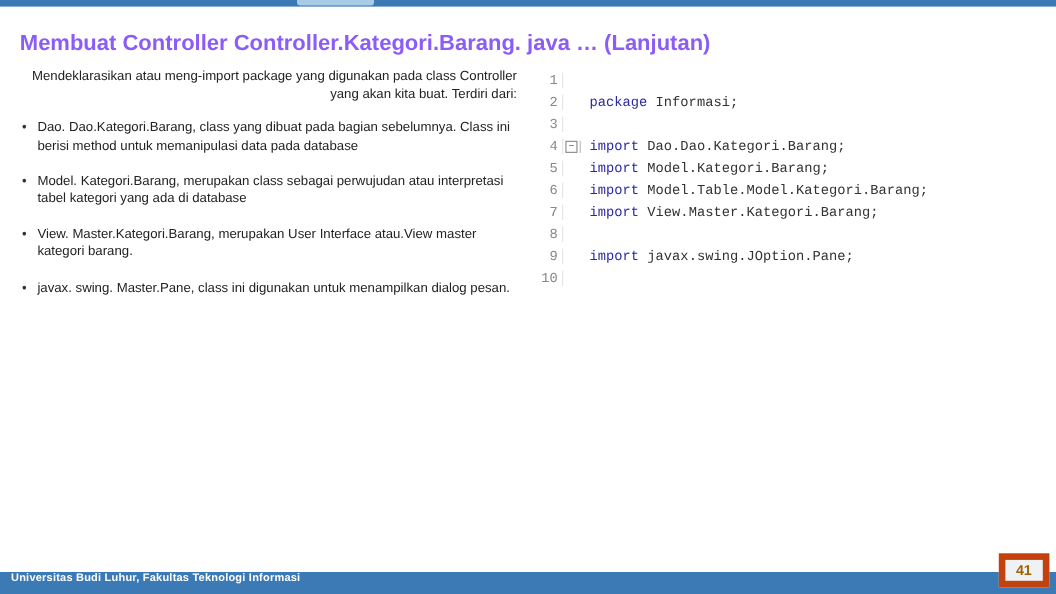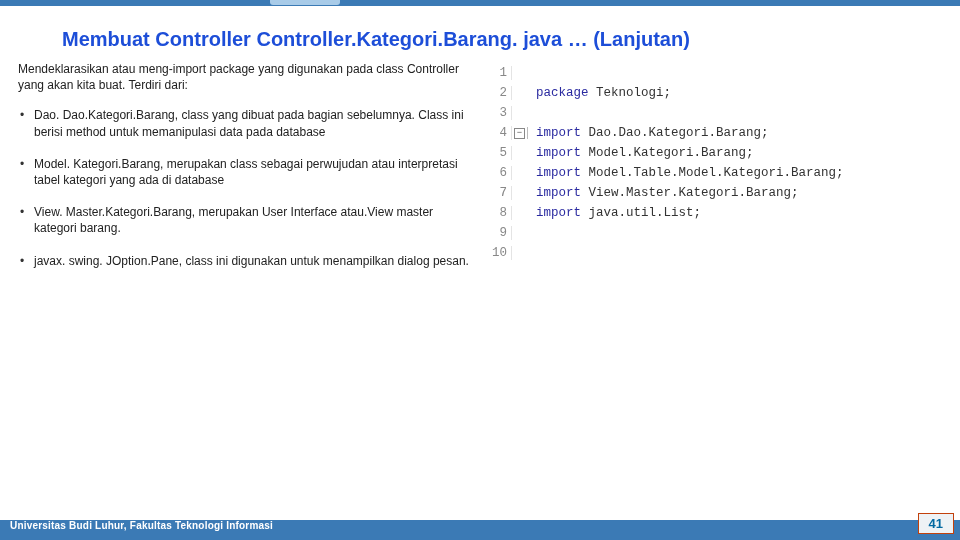--- a/index.html
+++ b/index.html
@@ -18,35 +18,34 @@
     position: absolute;
     top: 0; left: 270px;
     width: 70px; height: 5px;
     background: #a8cbe8;
     border-radius: 0 0 3px 3px;
   }
   .title {
     padding: 22px 18px 10px 18px;
     font-size: 20px;
     font-weight: bold;
-    color: #1d4ed8;
-    margin-left: 44px;
+    color: #8b5cf6;
   }
   .content {
     display: flex;
     padding: 0 18px;
   }
   .left {
     width: 470px;
     padding-right: 18px;
     font-size: 12px;
     color: #222;
     line-height: 1.35;
   }
-  .intro { margin-bottom: 14px; }
+  .intro { margin-bottom: 14px; text-align: right; }
   ul.bullets { list-style: none; }
   ul.bullets li {
     position: relative;
     padding-left: 16px;
     margin-bottom: 16px;
   }
   ul.bullets li::before {
     content: "•";
     position: absolute;
     left: 2px; top: 0;
@@ -109,57 +108,57 @@
     display: flex;
     align-items: flex-start;
     padding: 0 10px;
     font-weight: bold;
     letter-spacing: 0.2px;
   }
   .pagenum {
     position: absolute;
     right: 6px; bottom: 6px;
     background: #eef2f5;
-    border: 1px solid #c2410c;
-    color: #0369a1;
+    border: 6px solid #c2410c;
+    color: #a16207;
     font-weight: bold;
     font-size: 13px;
     padding: 2px 10px;
   }
 </style>
 </head>
 <body>
 
 <div class="topbar"></div>
 <div class="tab"></div>
 
 <div class="title">Membuat Controller Controller.Kategori.Barang. java … (Lanjutan)</div>
 
 <div class="content">
   <div class="left">
     <div class="intro">Mendeklarasikan atau meng-import package yang digunakan pada class Controller yang akan kita buat. Terdiri dari:</div>
     <ul class="bullets">
       <li>Dao. Dao.Kategori.Barang, class yang dibuat pada bagian sebelumnya. Class ini berisi method untuk memanipulasi data pada database</li>
       <li>Model. Kategori.Barang, merupakan class sebagai perwujudan atau interpretasi tabel kategori yang ada di database</li>
       <li>View. Master.Kategori.Barang, merupakan User Interface atau.View master kategori barang.</li>
-      <li>javax. swing. JOption.Pane, class ini digunakan untuk menampilkan dialog pesan.</li>
+      <li>javax. swing. Master.Pane, class ini digunakan untuk menampilkan dialog pesan.</li>
     </ul>
   </div>
 
   <div class="right">
     <div class="code">
       <div class="code-row">
         <span class="ln">1</span>
         <span class="fold"></span>
         <span class="src"><span class="kw"></span><span></span></span>
       </div>
       <div class="code-row">
         <span class="ln">2</span>
         <span class="fold"></span>
-        <span class="src"><span class="kw">package</span><span> Teknologi;</span></span>
+        <span class="src"><span class="kw">package</span><span> Informasi;</span></span>
       </div>
       <div class="code-row">
         <span class="ln">3</span>
         <span class="fold"></span>
         <span class="src"><span class="kw"></span><span></span></span>
       </div>
       <div class="code-row">
         <span class="ln">4</span>
         <span class="fold box"></span>
         <span class="src"><span class="kw">import</span><span> Dao.Dao.Kategori.Barang;</span></span>
@@ -175,25 +174,25 @@
         <span class="src"><span class="kw">import</span><span> Model.Table.Model.Kategori.Barang;</span></span>
       </div>
       <div class="code-row">
         <span class="ln">7</span>
         <span class="fold line"></span>
         <span class="src"><span class="kw">import</span><span> View.Master.Kategori.Barang;</span></span>
       </div>
       <div class="code-row">
         <span class="ln">8</span>
         <span class="fold line"></span>
-        <span class="src"><span class="kw">import</span><span> java.util.List;</span></span>
       </div>
       <div class="code-row">
         <span class="ln">9</span>
         <span class="fold line"></span>
+        <span class="src"><span class="kw">import</span><span> javax.swing.JOption.Pane;</span></span>
       </div>
       <div class="code-row">
         <span class="ln">10</span>
         <span class="fold"></span>
         <span class="src"><span class="kw"></span><span></span></span>
       </div>
     </div>
   </div>
 </div>
 

